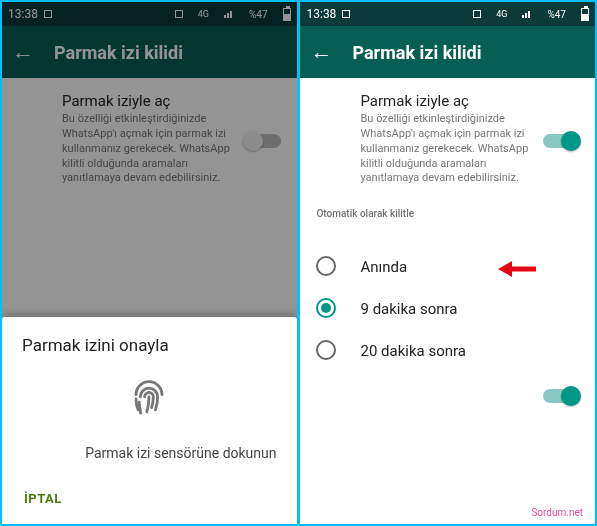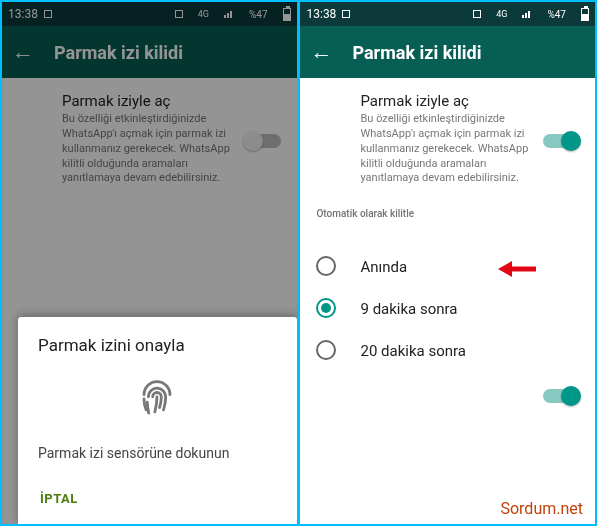--- a/index.html
+++ b/index.html
@@ -85,36 +85,36 @@
   .radio.selected { border-color: #009688; }
   .radio.selected::after {
     content: ""; position: absolute; inset: 3px;
     background: #009688; border-radius: 50%;
   }
   .radio-label { font-size: 15px; color: #222; }
   .overlay-dim {
     position: absolute; inset: 0; background: rgba(0,0,0,.42);
   }
   .bottom-sheet {
-    position: absolute; left: 16px; right: 0; bottom: 0;
+    position: absolute; left: 0; right: 0; bottom: 0;
     background: #fff; border-radius: 3px 3px 0 0;
     padding: 18px 20px 12px 20px;
     box-shadow: 0 -2px 10px rgba(0,0,0,.3);
   }
   .sheet-title { font-size: 17px; color: #222; margin-bottom: 18px; }
   .finger-wrap { display: flex; justify-content: center; margin: 12px 0 16px 0; }
-  .sheet-instr { text-align: left; font-size: 14px; color: #444; margin-bottom: 24px; }
+  .sheet-instr { text-align: right; font-size: 14px; color: #444; margin-bottom: 24px; }
   .sheet-cancel { color: #4d7c0f; font-size: 13px; font-weight: 700; letter-spacing: .5px; padding: 6px 2px; display: inline-block; }
   .red-arrow {
     position: absolute; width: 40px; height: 20px;
     left: 198px; top: 257px; pointer-events: none;
   }
   .watermark {
     position: absolute; right: 12px; bottom: 6px;
-    font-size: 16px; color: #c2410c; margin-left: 44px;
+    font-size: 10px; color: #ec4899; margin-left: 44px;
   }
   .sig {
     display: inline-block;
     width: 10px; height: 8px;
     background:
       linear-gradient(#fff,#fff) 0 5px/2px 3px no-repeat,
       linear-gradient(#fff,#fff) 3px 3px/2px 5px no-repeat,
       linear-gradient(#fff,#fff) 6px 1px/2px 7px no-repeat;
   }
   .batt {

